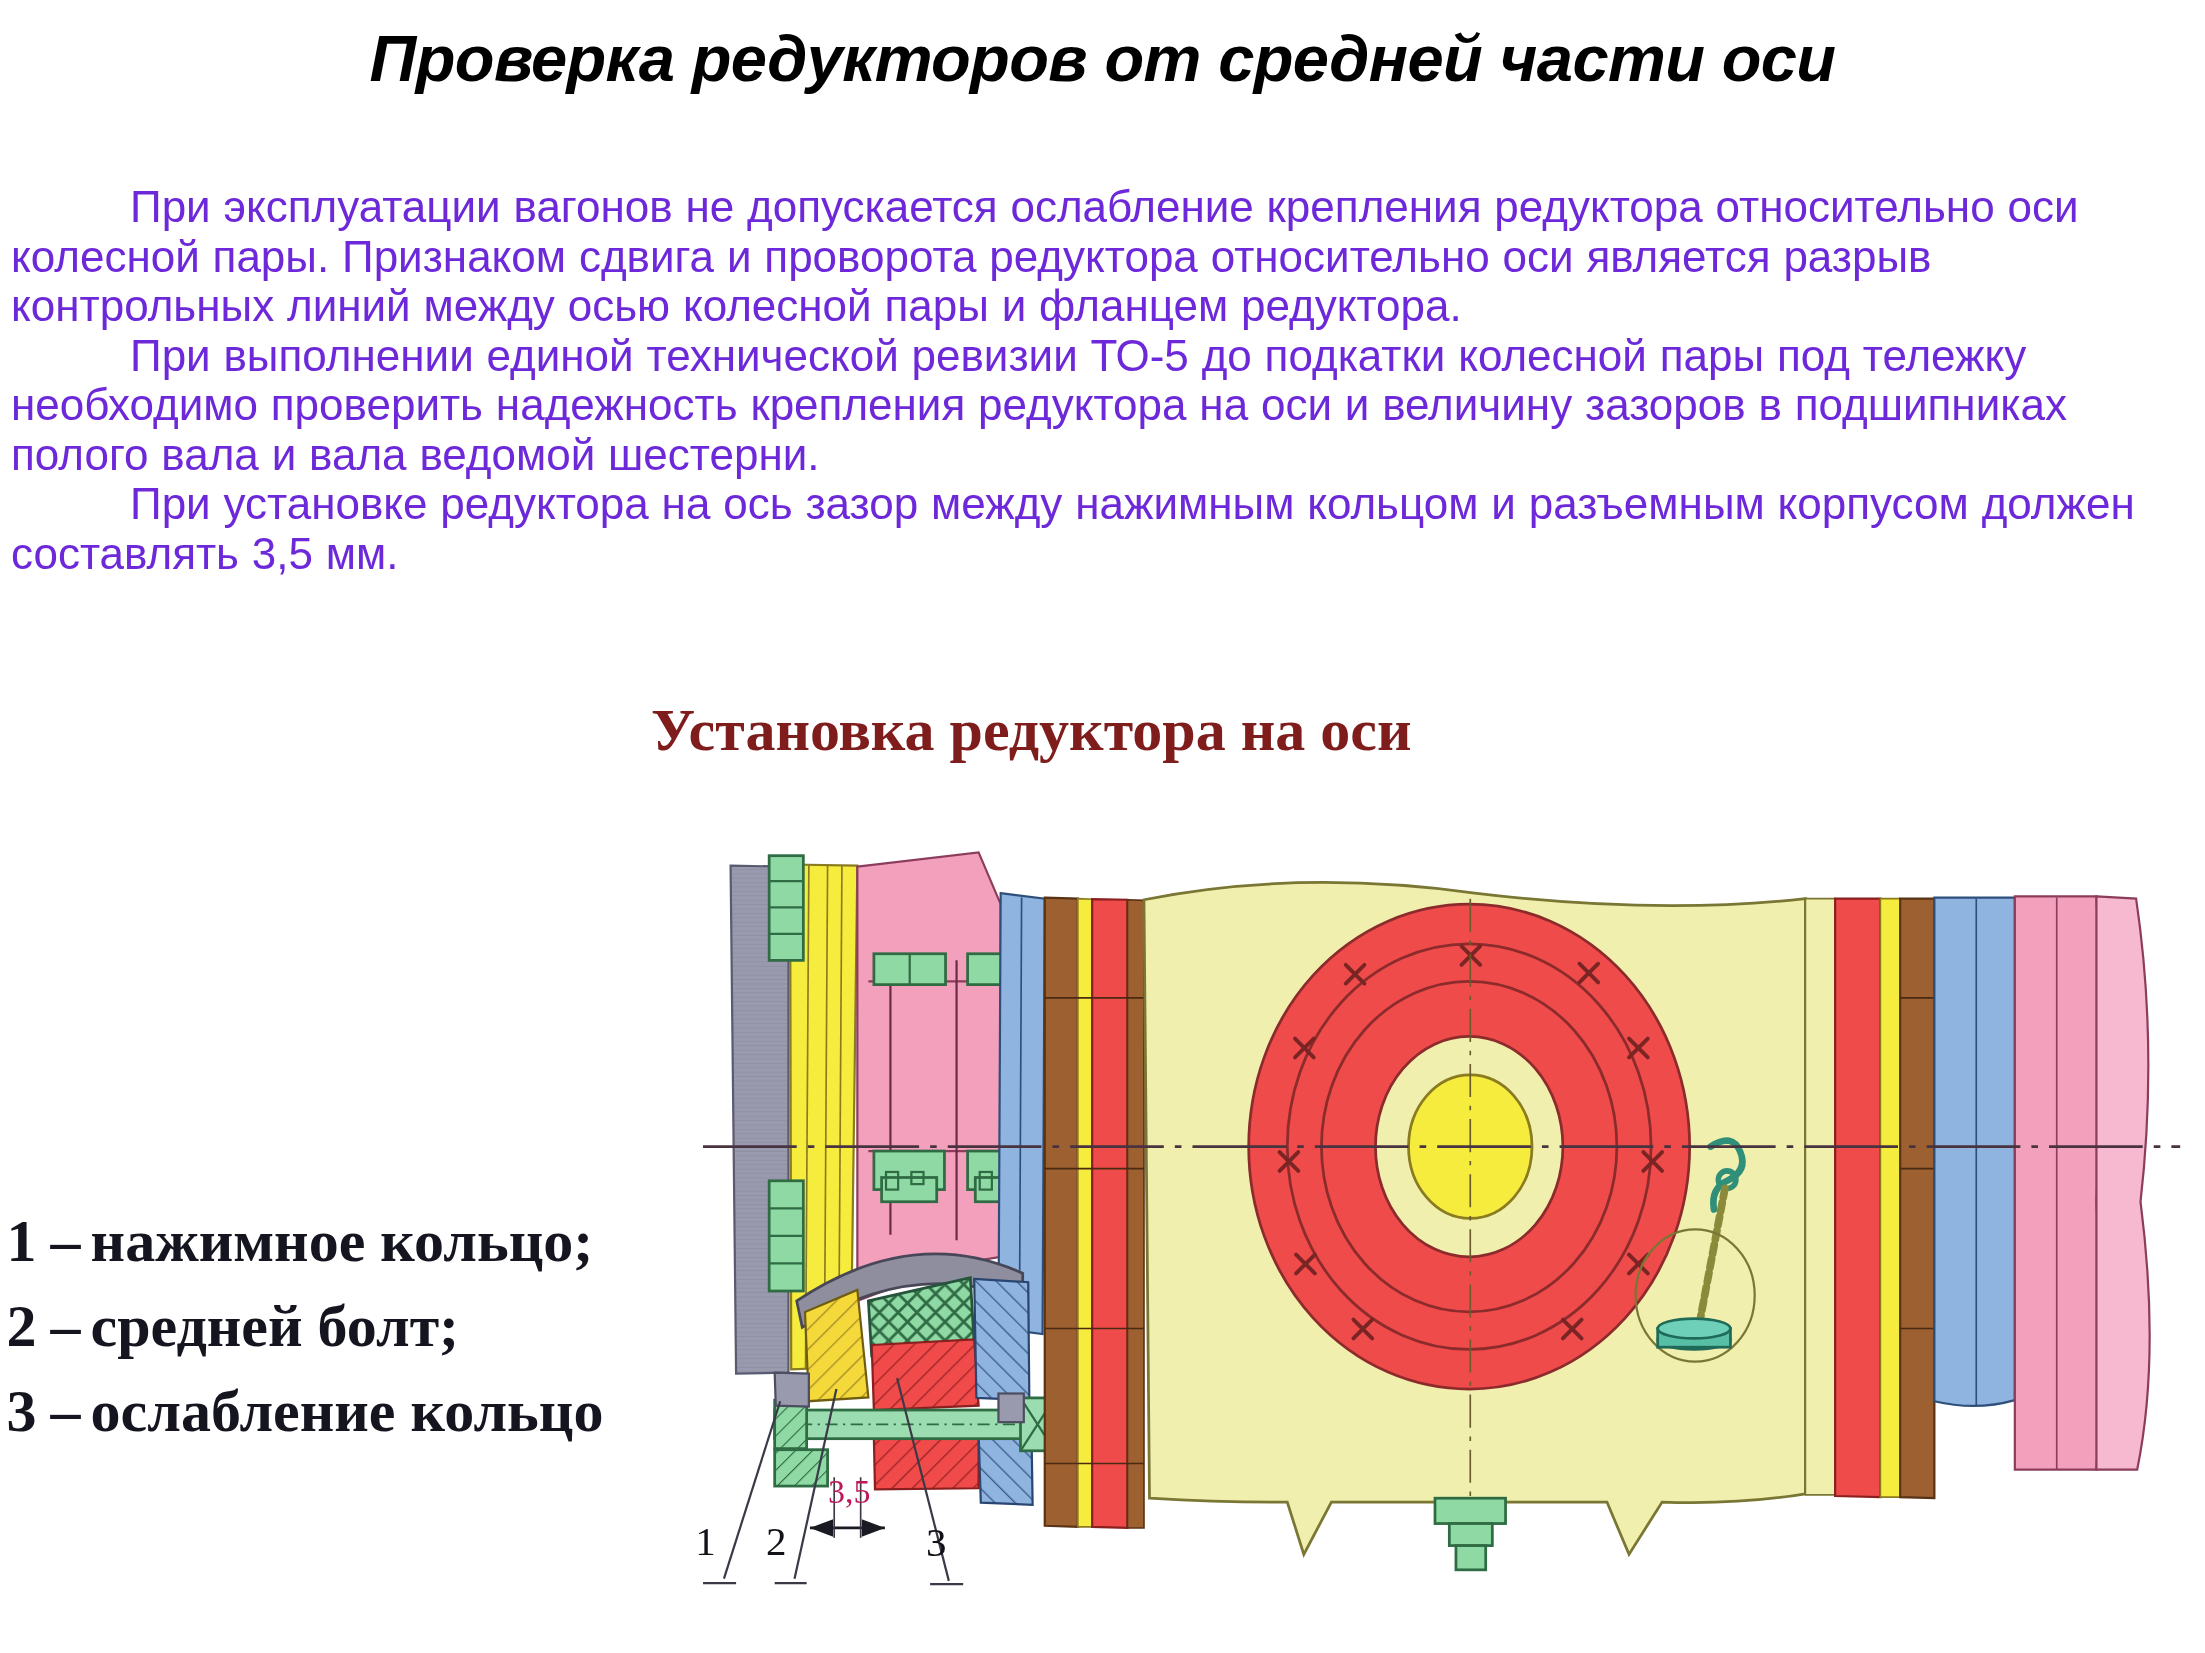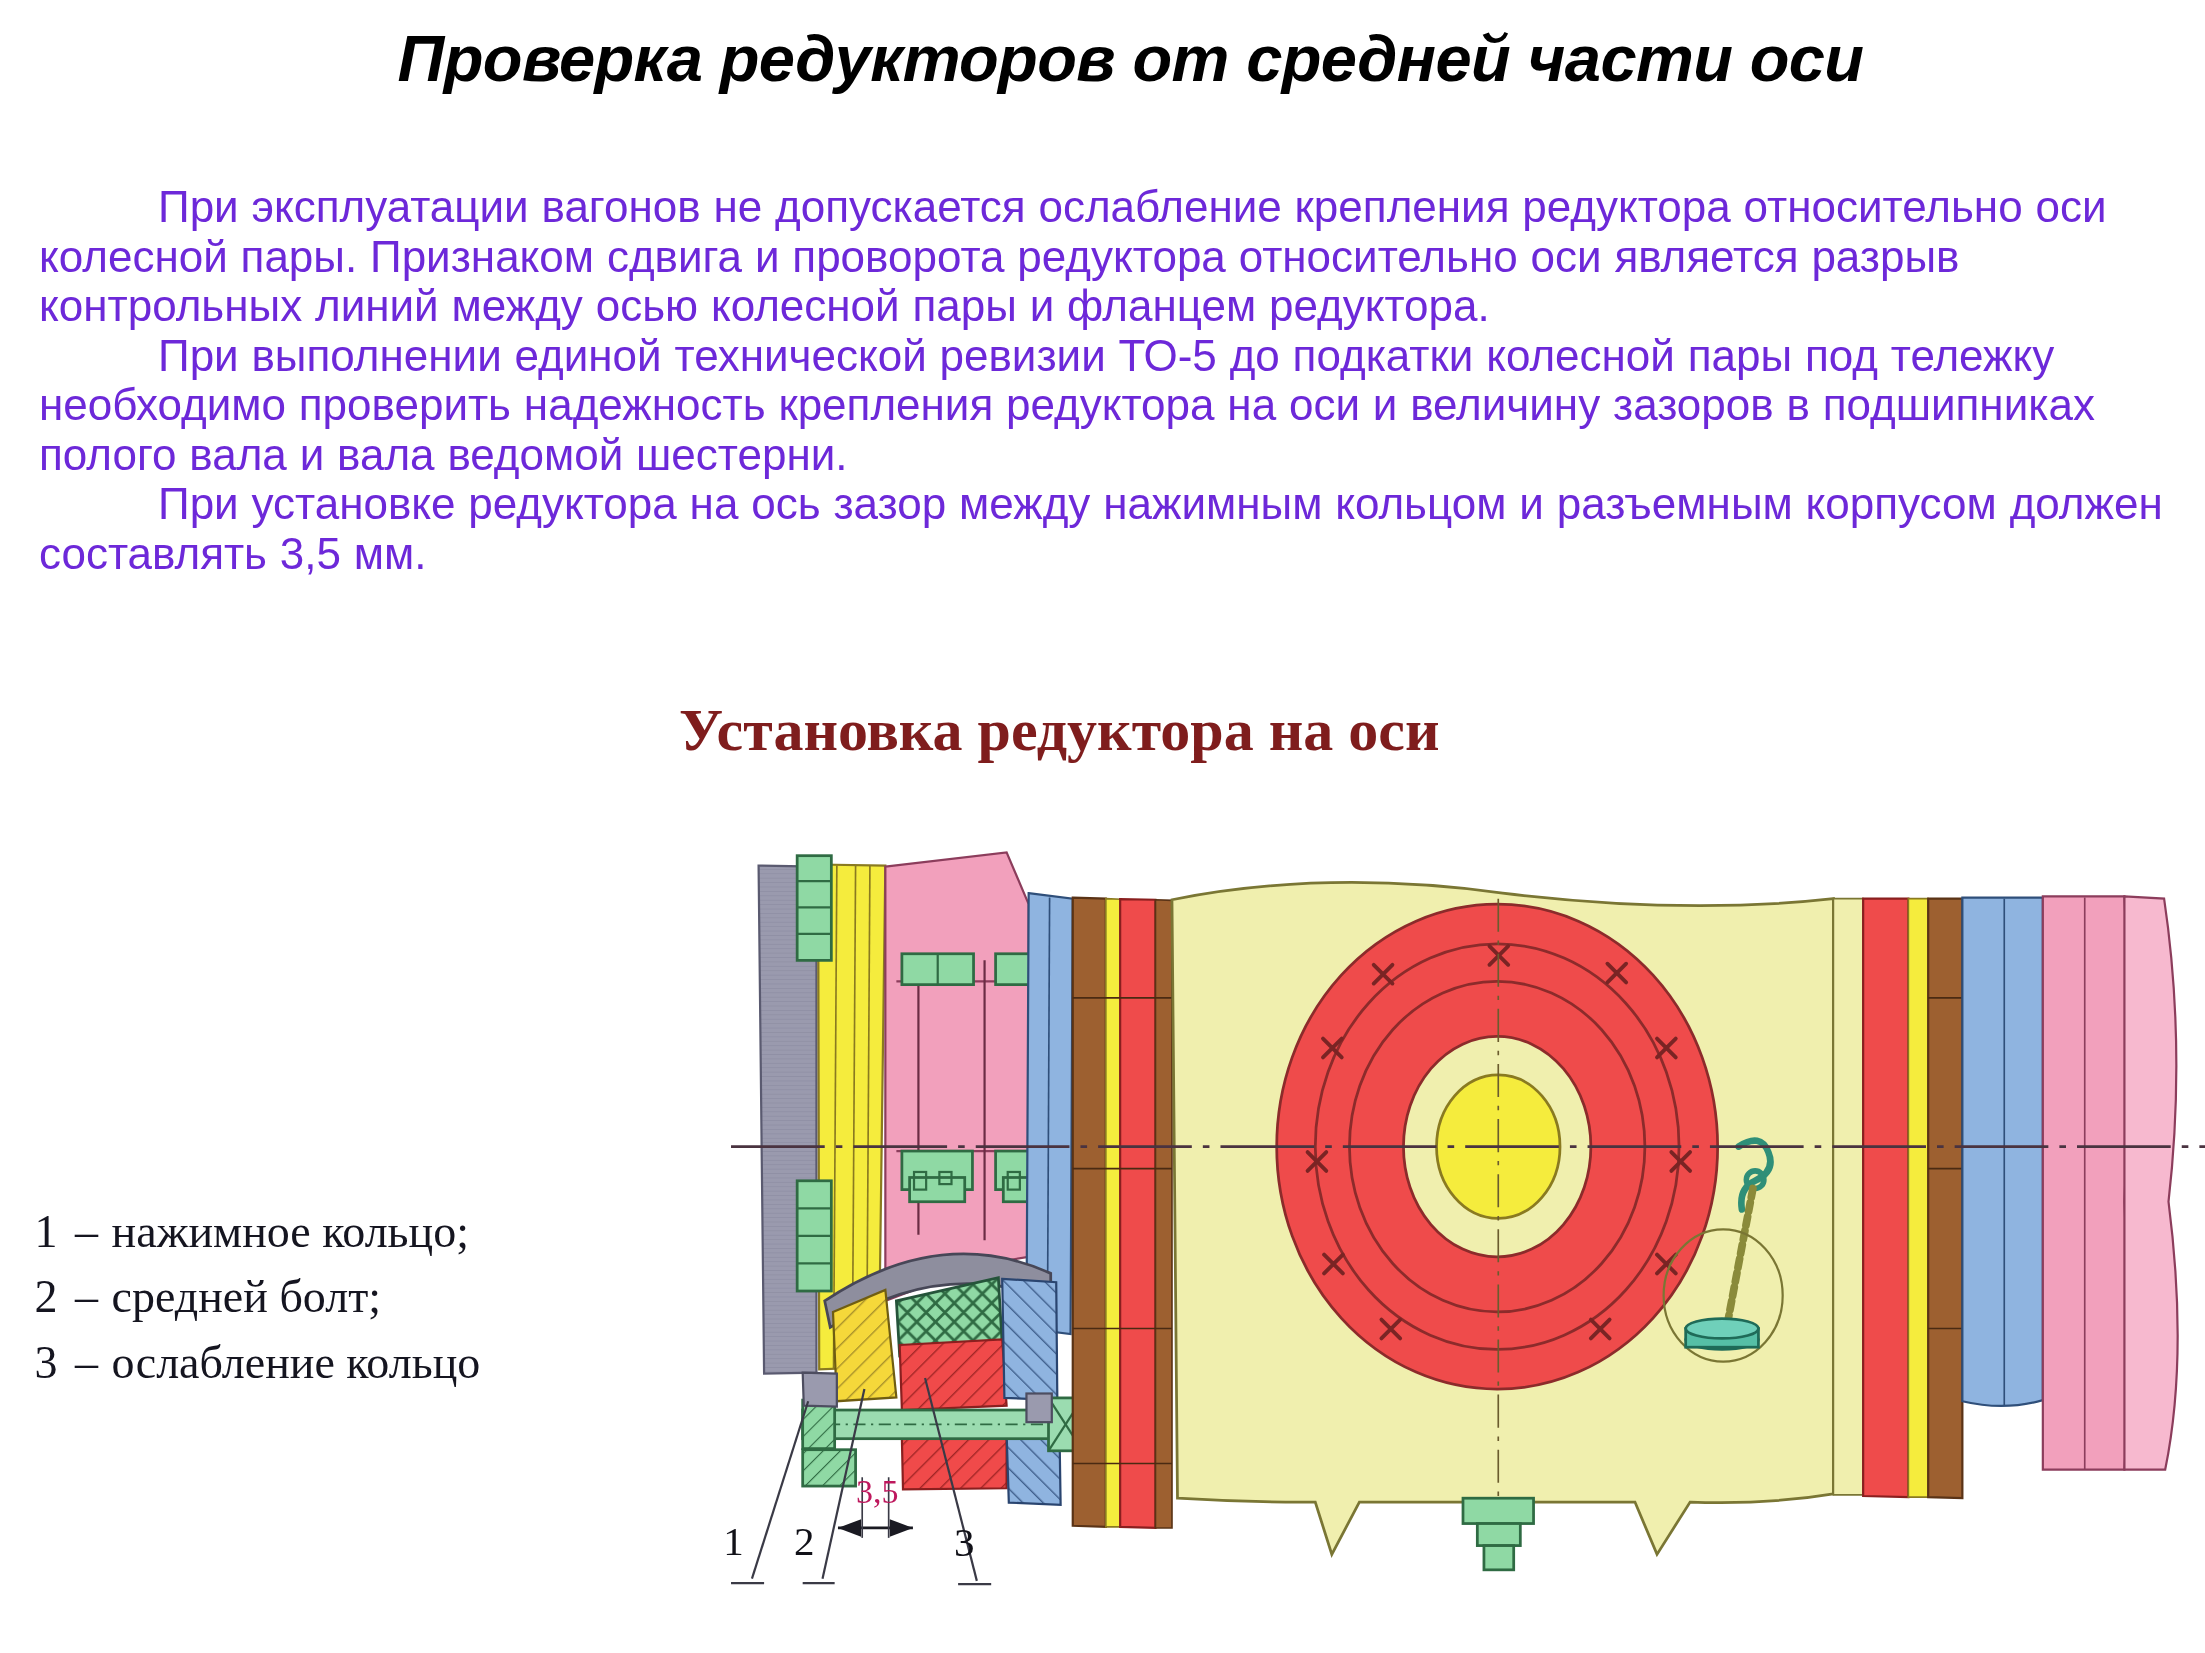--- a/index.html
+++ b/index.html
@@ -3,21 +3,21 @@
 <meta charset="utf-8">
 <style>
   html,body{margin:0;padding:0;}
   body{
     width:2205px;height:1654px;
     background:#ffffff;
     font-family:"Liberation Sans",sans-serif;
     overflow:hidden;
     position:relative;
   }
-  .slide{position:absolute;inset:0;margin-left:28px;}
+  .slide{position:absolute;inset:0;}
 
   
   .slide-title{
     position:absolute;
     top:21px; left:0; width:2205px;
     text-align:center;
     font-family:"Liberation Sans",sans-serif;
     font-weight:bold;
     font-style:italic;
     font-size:65px;
@@ -51,23 +51,24 @@
     color:#7f1d1d;
     letter-spacing:0px;
     white-space:nowrap;
   }
 
   
   .legend{
     position:absolute;
     left:6.6px; top:1199px;
     font-family:"Liberation Serif",serif;
-    font-size:46px;
+    font-size:60px;
     color:#151520;
     line-height:1.42;
+    font-weight:bold;
   }
   .legend-row{white-space:nowrap;}
   .legend-num{display:inline-block;width:29px;}
   .legend-dash{display:inline-block;width:25px;}
 
   
   .diagram{
     position:absolute;
     left:692px; top:816px;
     width:1513px; height:788px;

